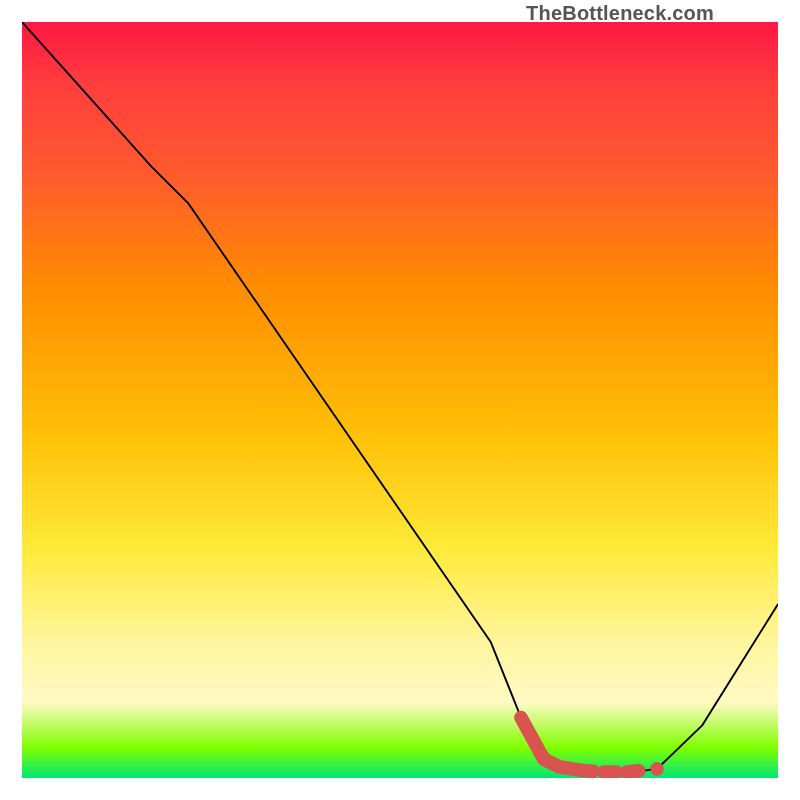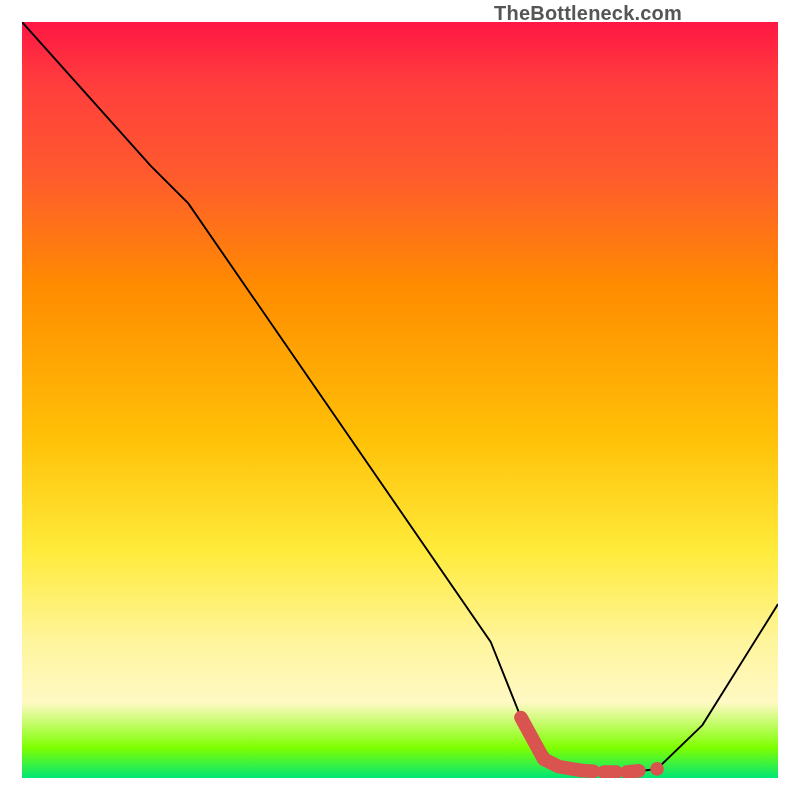--- a/index.html
+++ b/index.html
@@ -8,20 +8,21 @@
     width: 800px;
     height: 800px;
     overflow: hidden;
     background: #fff;
     font-family: Arial, Helvetica, sans-serif;
   }
   .chart-wrap {
     position: relative;
     width: 688px;
     height: 800px;
+    padding-left: 32px;
   }
   .watermark {
     position: absolute;
     top: 2px;
     right: 6px;
     font-size: 20px;
     font-weight: bold;
     color: #555;
     letter-spacing: 0.2px;
     z-index: 5;

